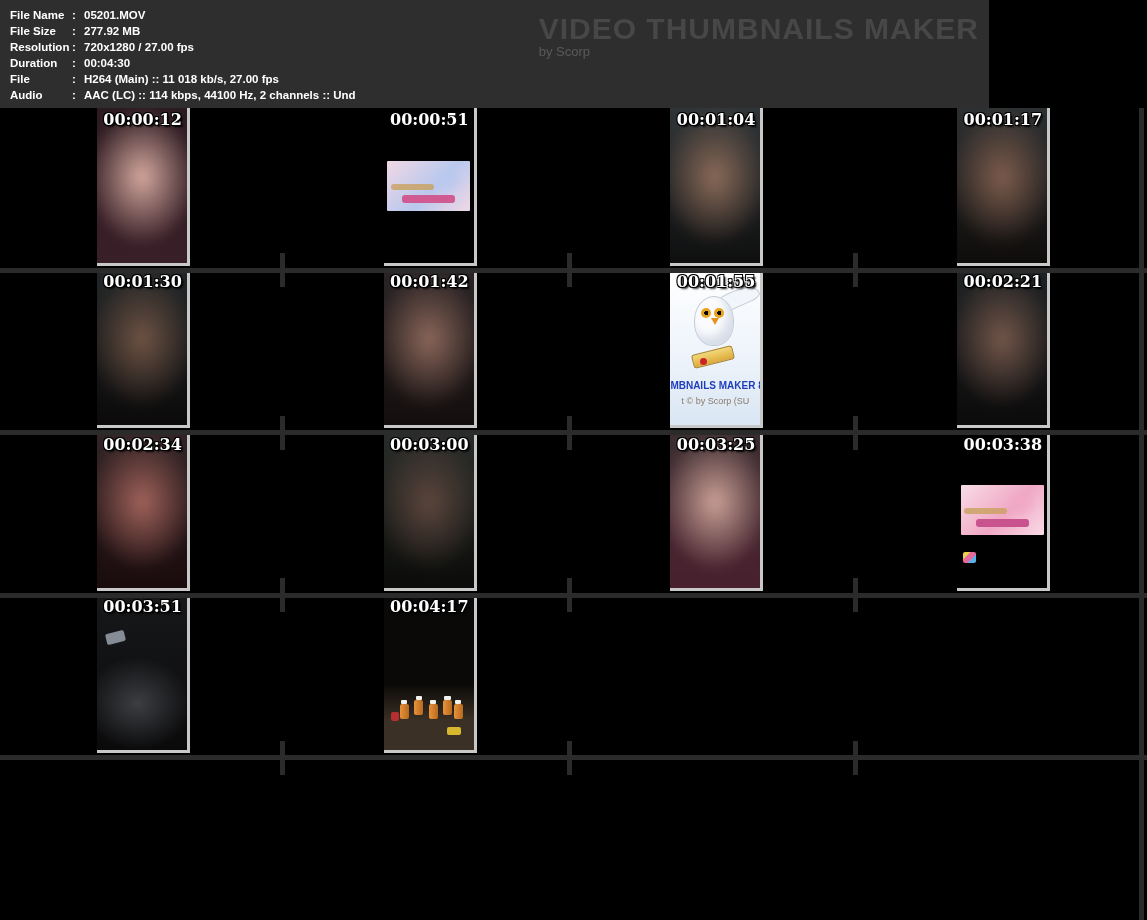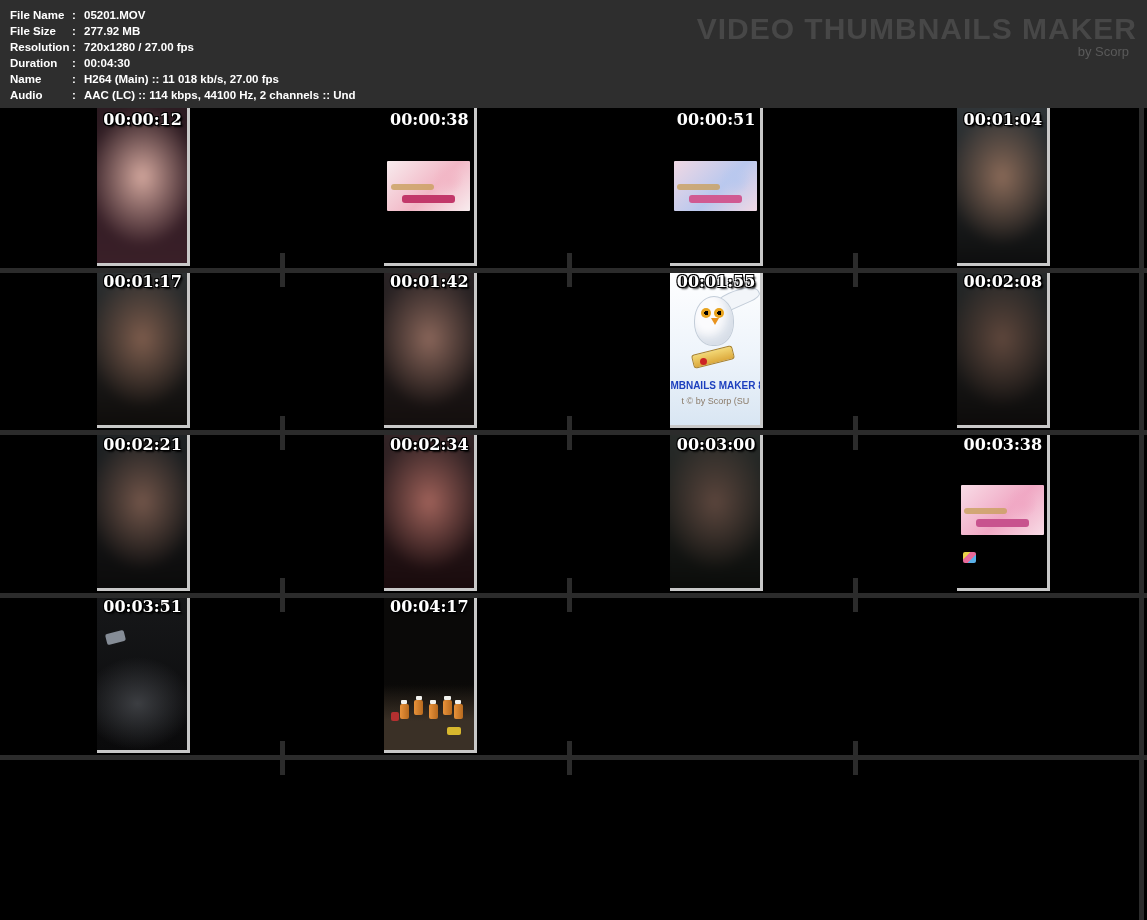--- a/index.html
+++ b/index.html
@@ -1,26 +1,26 @@
 <!DOCTYPE html>
 <html><head>
 <meta charset="utf-8">
 <style>
   html,body{margin:0;padding:0;}
   body{
     width:1147px;height:920px;position:relative;overflow:hidden;
     background:#000;font-family:"Liberation Sans",sans-serif;
   }
   
-  #header{position:absolute;top:0;left:0;width:1147px;height:108px;background:#2e2e2e;}
+  #header{position:absolute;top:0;left:0;width:989px;height:108px;background:#2e2e2e;}
   #header-rows{position:absolute;top:7px;left:10px;}
   .hrow{display:flex;font-size:11.5px;font-weight:bold;color:#ffffff;line-height:16px;white-space:pre;}
   .hlabel{width:62px;}
   .hcolon{width:12px;}
-  #watermark{position:absolute;top:13px;right:10px;text-align:right;}
+  #watermark{position:absolute;top:13px;right:10px;}
   .wm-title{font-size:30px;font-weight:bold;color:#474747;letter-spacing:1px;line-height:31px;}
   .wm-sub{font-size:13px;color:#5a5a5a;margin-right:8px;line-height:15px;}
   
   #grid{position:absolute;top:108px;left:0;width:1147px;height:812px;
         display:grid;grid-template-columns:repeat(4,1fr);grid-template-rows:repeat(5,1fr);}
   .cell{position:relative;display:flex;justify-content:center;align-items:flex-start;}
   .frame{position:relative;width:90px;height:155px;background:#000;overflow:hidden;
          border-right:3px solid #c8c8c8;border-bottom:3px solid #c8c8c8;}
   .ts{position:absolute;top:2px;right:5px;z-index:6;
       font-family:"DejaVu Serif",serif;font-weight:bold;font-size:16px;color:#ffffff;
@@ -78,21 +78,21 @@
       <span class="hlabel">Resolution</span>
       <span class="hcolon">:</span>
       <span class="hvalue">720x1280 / 27.00 fps</span>
     </div>
     <div class="hrow">
       <span class="hlabel">Duration</span>
       <span class="hcolon">:</span>
       <span class="hvalue">00:04:30</span>
     </div>
     <div class="hrow">
-      <span class="hlabel">Name</span>
+      <span class="hlabel">File</span>
       <span class="hcolon">:</span>
       <span class="hvalue">H264 (Main) :: 11 018 kb/s, 27.00 fps</span>
     </div>
     <div class="hrow">
       <span class="hlabel">Audio</span>
       <span class="hcolon">:</span>
       <span class="hvalue">AAC (LC) :: 114 kbps, 44100 Hz, 2 channels :: Und</span>
     </div>
   </div>
   <div id="watermark">
@@ -104,49 +104,44 @@
 <div id="grid">
     <div class="cell">
       <div class="frame">
         <div class="art blurred" style="background: radial-gradient(70% 55% at 50% 45%, rgb(212, 168, 158), transparent 72%), linear-gradient(rgb(42, 26, 32), rgb(58, 31, 40));"></div>
         <span class="ts">00:00:12</span>
       </div>
     </div>
     <div class="cell">
       <div class="frame">
         <div class="art" style="background: rgb(0, 0, 0);"></div>
-        <div class="banner" style="background: linear-gradient(135deg, rgb(248, 236, 238) 0%, rgb(242, 183, 198) 55%, rgb(248, 236, 238) 100%);">
-          <div class="bar" style="left: 55%; top: 6%; width: 38%; height: 60%; background: radial-gradient(circle, rgb(242, 183, 198), transparent 70%);"></div>
-          <div class="bar" style="left: 18%; bottom: 8px; width: 64%; height: 8px; background: rgb(194, 56, 106);"></div>
-          <div class="bar" style="left: 4%; top: 46%; width: 52%; height: 6px; background: rgb(201, 160, 94); opacity: 0.8;"></div>
-        </div>
-        <span class="ts">00:00:38</span>
-      </div>
-    </div>
-    <div class="cell">
-      <div class="frame">
-        <div class="art" style="background: rgb(0, 0, 0);"></div>
         <div class="banner" style="background: linear-gradient(135deg, rgb(240, 216, 228) 0%, rgb(185, 200, 238) 55%, rgb(240, 216, 228) 100%);">
           <div class="bar" style="left: 55%; top: 6%; width: 38%; height: 60%; background: radial-gradient(circle, rgb(185, 200, 238), transparent 70%);"></div>
           <div class="bar" style="left: 18%; bottom: 8px; width: 64%; height: 8px; background: rgb(208, 90, 146);"></div>
           <div class="bar" style="left: 4%; top: 46%; width: 52%; height: 6px; background: rgb(201, 160, 94); opacity: 0.8;"></div>
         </div>
         <span class="ts">00:00:51</span>
       </div>
     </div>
     <div class="cell">
       <div class="frame">
         <div class="art blurred" style="background: radial-gradient(70% 55% at 50% 45%, rgb(138, 106, 88), transparent 72%), linear-gradient(rgb(49, 55, 58), rgb(12, 12, 12));"></div>
         <span class="ts">00:01:04</span>
       </div>
     </div>
     <div class="cell">
       <div class="frame">
         <div class="art blurred" style="background: radial-gradient(70% 55% at 50% 45%, rgb(125, 92, 76), transparent 72%), linear-gradient(rgb(46, 50, 52), rgb(13, 10, 8));"></div>
         <span class="ts">00:01:17</span>
+      </div>
+    </div>
+    <div class="cell">
+      <div class="frame">
+        <div class="art blurred" style="background: radial-gradient(70% 55% at 50% 45%, rgb(110, 83, 68), transparent 72%), linear-gradient(rgb(36, 40, 42), rgb(10, 8, 8));"></div>
+        <span class="ts">00:01:30</span>
       </div>
     </div>
     <div class="cell">
       <div class="frame">
         <div class="art blurred" style="background: radial-gradient(70% 55% at 50% 45%, rgb(138, 102, 90), transparent 72%), linear-gradient(rgb(43, 37, 39), rgb(18, 13, 12));"></div>
         <span class="ts">00:01:42</span>
       </div>
     </div>
     <div class="cell">
       <div class="frame">
@@ -158,40 +153,40 @@
         <div class="owl-beak"></div>
         <div class="scroll"></div>
         <div class="scroll-ribbon"></div>
         <div class="logo-line1">MBNAILS MAKER 8</div>
         <div class="logo-line2">t © by Scorp (SU</div>
         <span class="ts">00:01:55</span>
       </div>
     </div>
     <div class="cell">
       <div class="frame">
-        <div class="art blurred" style="background: radial-gradient(70% 55% at 50% 45%, rgb(95, 71, 60), transparent 72%), linear-gradient(rgb(39, 43, 44), rgb(11, 9, 8));"></div>
-        <span class="ts">00:02:08</span>
-      </div>
-    </div>
-    <div class="cell">
-      <div class="frame">
         <div class="art blurred" style="background: radial-gradient(70% 55% at 50% 45%, rgb(115, 86, 74), transparent 72%), linear-gradient(rgb(32, 36, 38), rgb(10, 9, 9));"></div>
         <span class="ts">00:02:21</span>
       </div>
     </div>
     <div class="cell">
       <div class="frame">
         <div class="art blurred" style="background: radial-gradient(70% 55% at 50% 45%, rgb(160, 98, 90), transparent 72%), linear-gradient(rgb(52, 38, 40), rgb(24, 9, 11));"></div>
         <span class="ts">00:02:34</span>
       </div>
     </div>
     <div class="cell">
       <div class="frame">
         <div class="art blurred" style="background: radial-gradient(70% 55% at 50% 45%, rgb(92, 70, 61), transparent 72%), linear-gradient(rgb(42, 46, 44), rgb(9, 10, 8));"></div>
         <span class="ts">00:03:00</span>
+      </div>
+    </div>
+    <div class="cell">
+      <div class="frame">
+        <div class="art blurred" style="background: radial-gradient(70% 55% at 50% 45%, rgb(202, 160, 150), transparent 72%), linear-gradient(rgb(58, 46, 48), rgb(74, 31, 46));"></div>
+        <span class="ts">00:03:25</span>
       </div>
     </div>
     <div class="cell">
       <div class="frame">
         <div class="art" style="background: rgb(0, 0, 0);"></div>
         <div class="banner" style="background: linear-gradient(135deg, rgb(248, 220, 230) 0%, rgb(240, 168, 196) 55%, rgb(248, 220, 230) 100%);">
           <div class="bar" style="left: 55%; top: 6%; width: 38%; height: 60%; background: radial-gradient(circle, rgb(240, 168, 196), transparent 70%);"></div>
           <div class="bar" style="left: 18%; bottom: 8px; width: 64%; height: 8px; background: rgb(200, 83, 142);"></div>
           <div class="bar" style="left: 4%; top: 46%; width: 52%; height: 6px; background: rgb(201, 160, 94); opacity: 0.8;"></div>
         </div>

